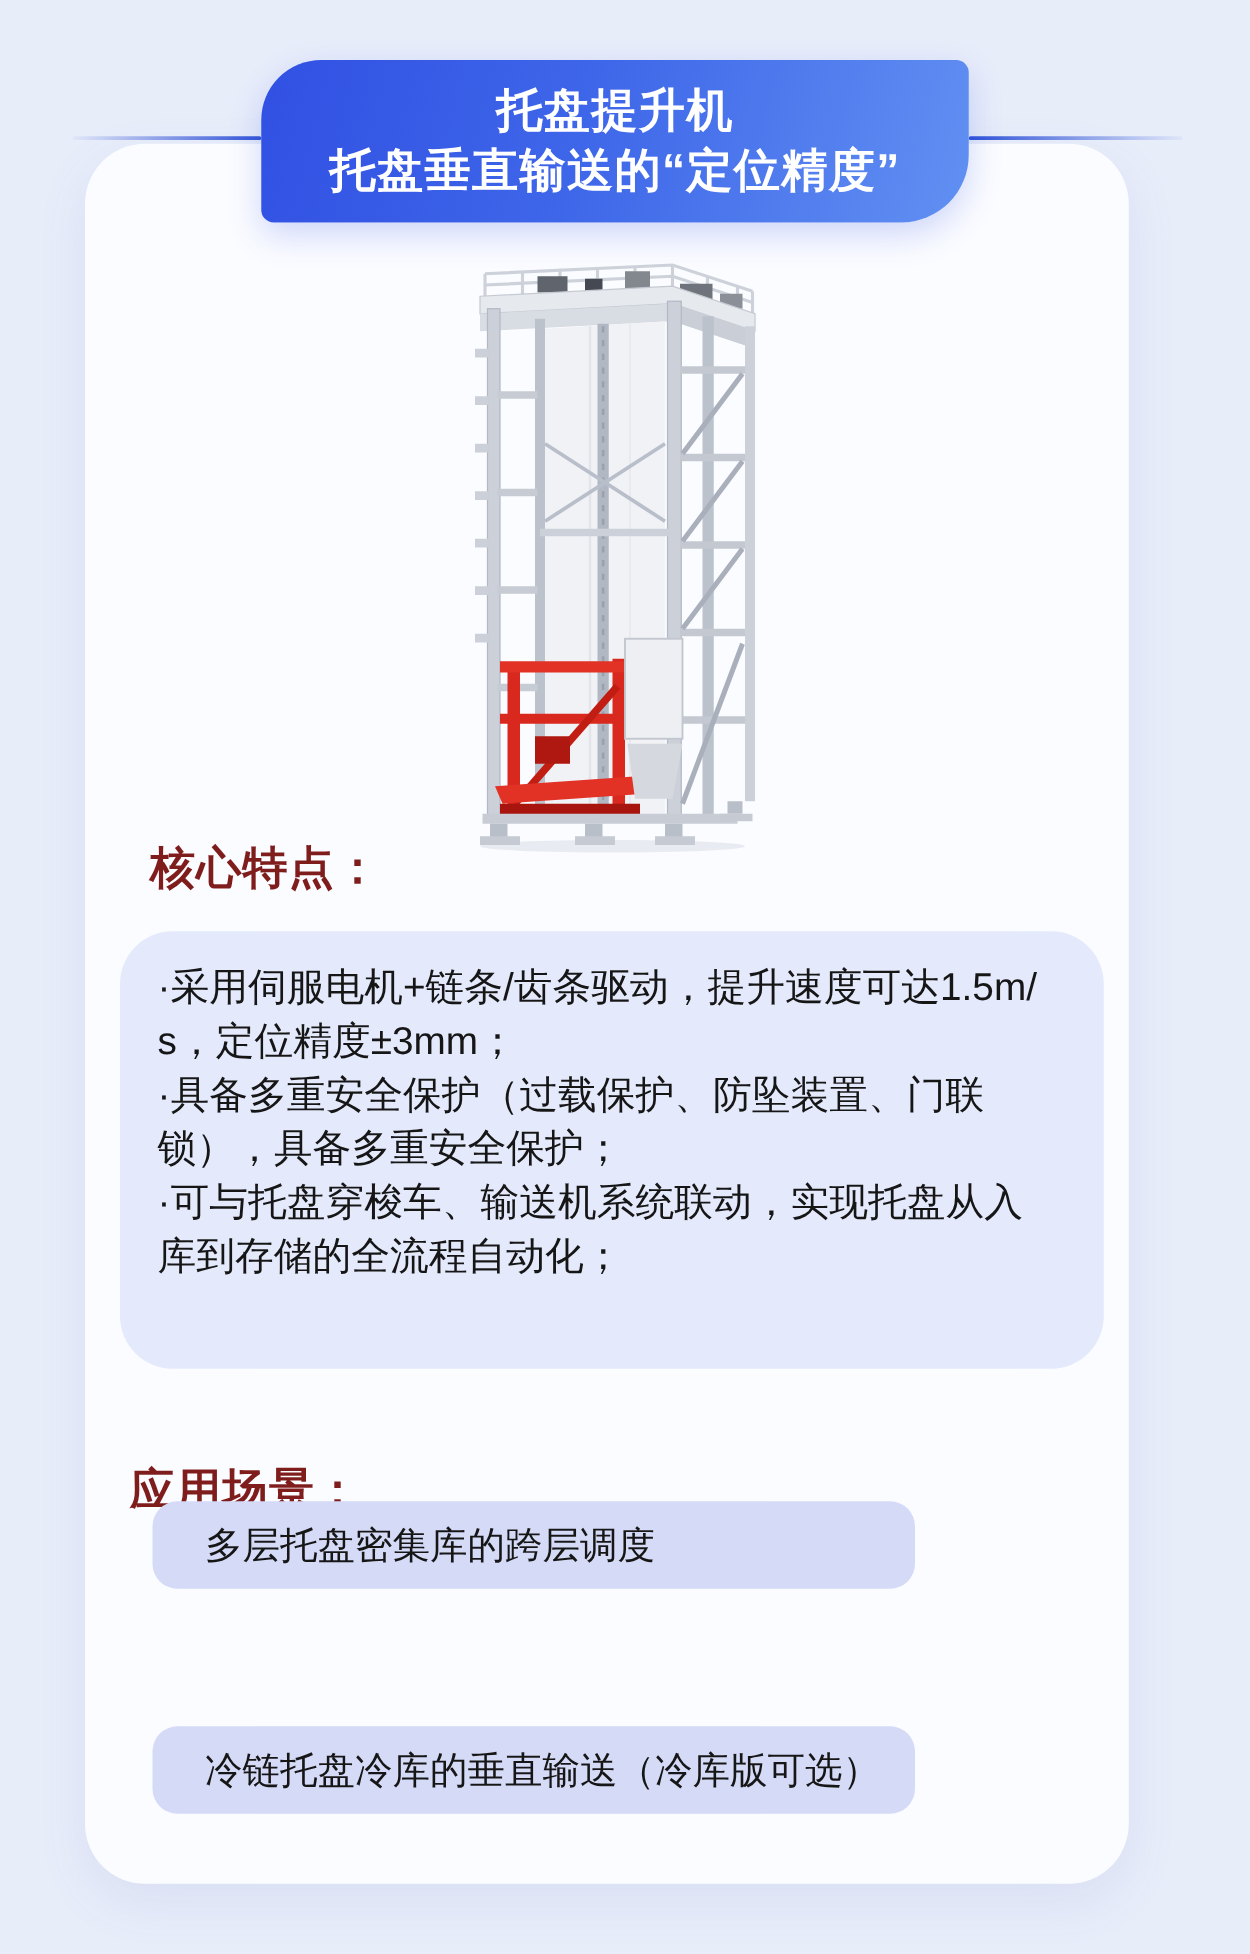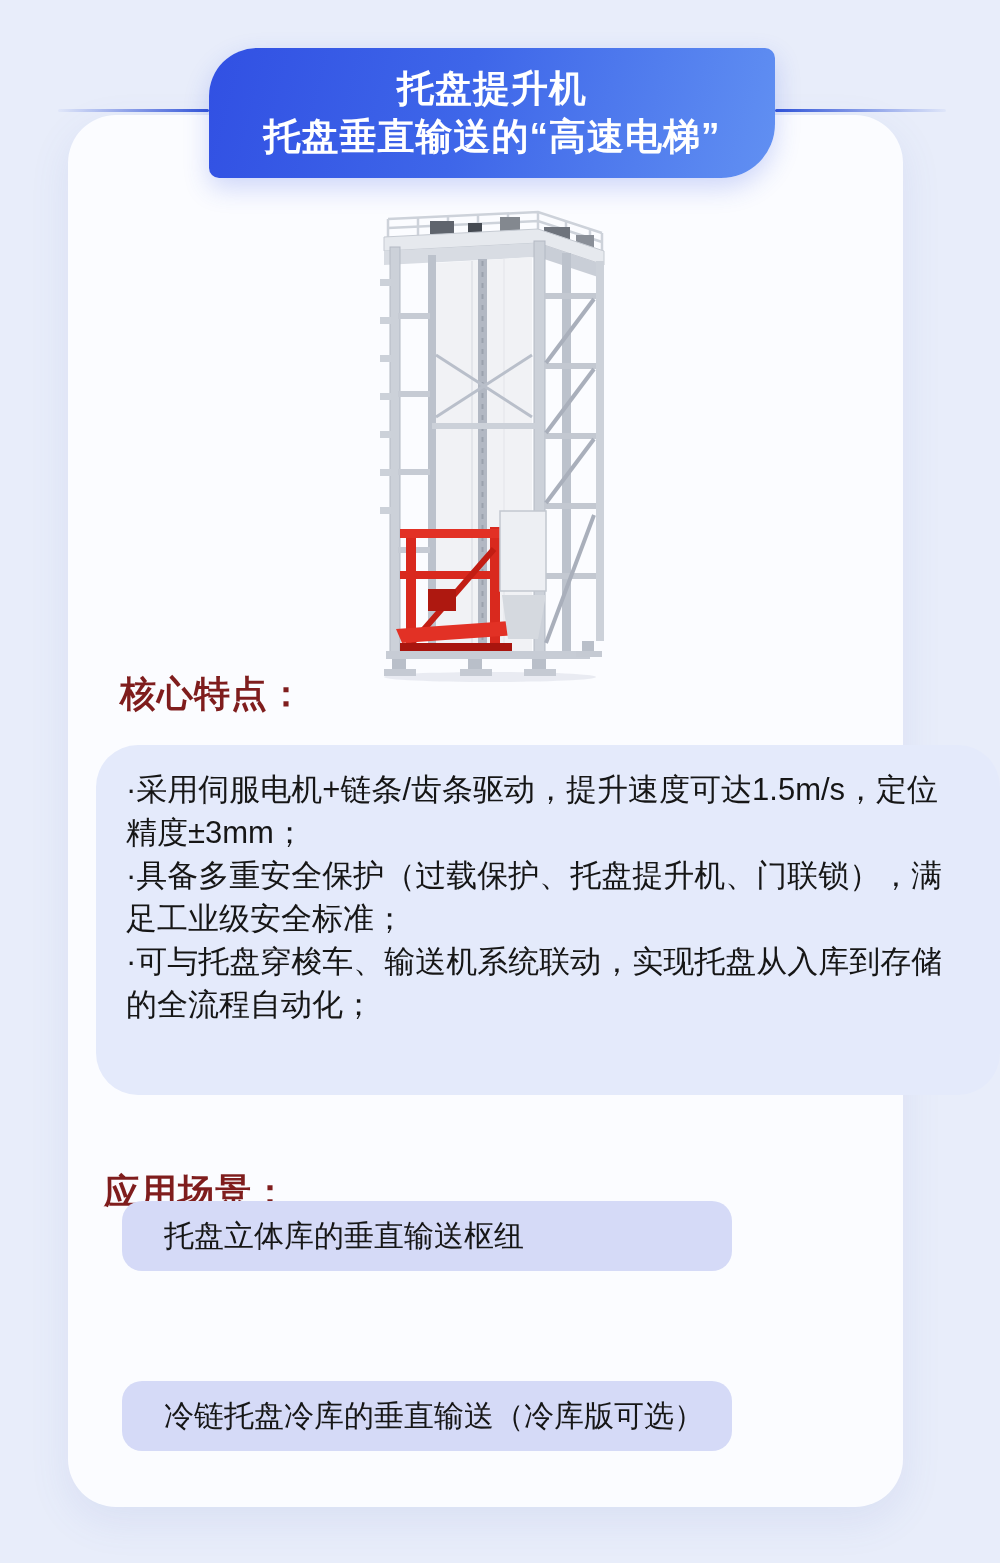--- a/index.html
+++ b/index.html
@@ -30,21 +30,21 @@
     text-align:center;white-space:nowrap;
   }
   
   .machine{position:absolute;left:372px;top:205px;z-index:3;}
   
   .sec-heading{position:absolute;font-size:36px;font-weight:800;color:#7f1d1d;z-index:3;letter-spacing:1px;}
   .sec-heading.features{left:120px;top:670px;}
   .sec-heading.scenarios{left:104px;top:1140px;margin-top:28px;}
   
   .features-panel{
-    position:absolute;left:96px;top:745px;width:904px;height:350px;z-index:3;
+    position:absolute;left:96px;top:745px;width:787px;height:350px;z-index:3;
     background:#e4eafb;border-radius:42px;box-sizing:border-box;
     padding:23px 46px 20px 30px;
     font-size:31px;line-height:43px;color:#161616;word-break:break-all;
   }
   
   .pill{
     position:absolute;left:122px;width:610px;height:70px;z-index:3;
     background:#d5daf7;border-radius:20px;box-sizing:border-box;
     display:flex;align-items:center;padding-left:42px;
     font-size:30px;color:#161616;white-space:nowrap;
@@ -58,21 +58,21 @@
 
 <div class="page">
 
   <div class="deco-line left"></div>
   <div class="deco-line right"></div>
 
   <div class="card"></div>
 
   <div class="badge">
     <div class="title">托盘提升机</div>
-    <div class="subtitle">托盘垂直输送的“高速电梯”</div>
+    <div class="subtitle">托盘垂直输送的“定位精度”</div>
   </div>
 
   <svg class="machine" width="238" height="478" viewBox="0 0 238 478" aria-hidden="true">
     <ellipse cx="118" cy="472" rx="106" ry="5" fill="rgba(140,150,175,0.16)"></ellipse>
 
     <g stroke="#cdd2da" stroke-width="2.5" fill="none">
       <path d="M16 14 L166 7 L230 28"></path>
       <path d="M16 23 L166 16 L230 37"></path>
       <path d="M16 14 V42"></path>
         <path d="M46 12 V40"></path>
@@ -174,22 +174,22 @@
         <rect x="88" y="464" width="32" height="7"></rect>
       <rect x="152" y="464" width="32" height="7"></rect>
         <rect x="204" y="446" width="26" height="6"></rect>
     </g>
   </svg>
 
   <div class="sec-heading features">核心特点：</div>
 
   <div class="features-panel">
     <div>·采用伺服电机+链条/齿条驱动，提升速度可达1.5m/s，定位精度±3mm；</div>
-    <div>·具备多重安全保护（过载保护、托盘提升机、门联锁），满足工业级安全标准；</div>
+    <div>·具备多重安全保护（过载保护、防坠装置、门联锁），具备多重安全保护；</div>
     <div>·可与托盘穿梭车、输送机系统联动，实现托盘从入库到存储的全流程自动化；</div>
   </div>
 
   <div class="sec-heading scenarios">应用场景：</div>
 
-  <div class="pill p1">托盘立体库的垂直输送枢纽</div>
+  <div class="pill p1">多层托盘密集库的跨层调度</div>
   <div class="pill p3">冷链托盘冷库的垂直输送（冷库版可选）</div>
 
 </div>
 
 </body></html>

